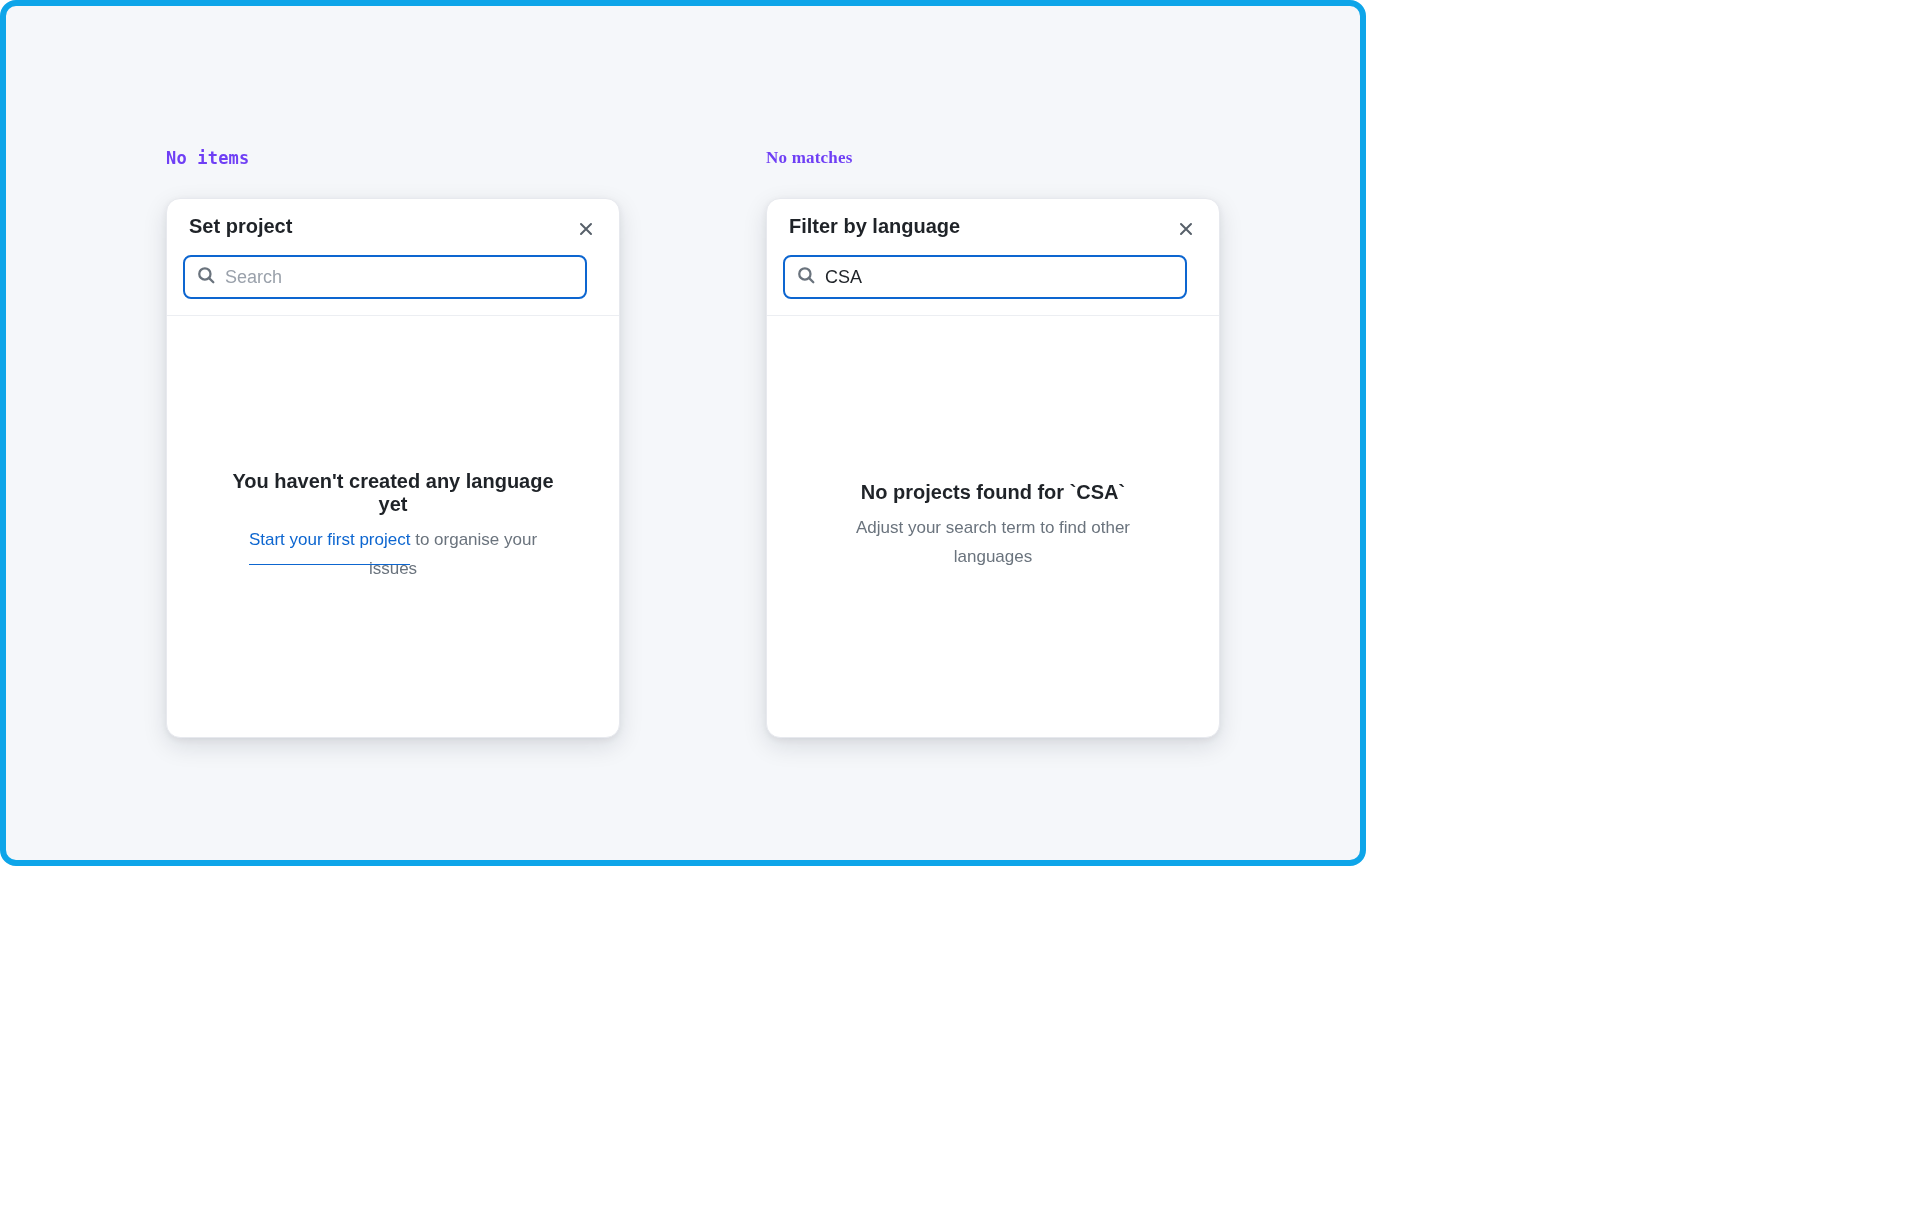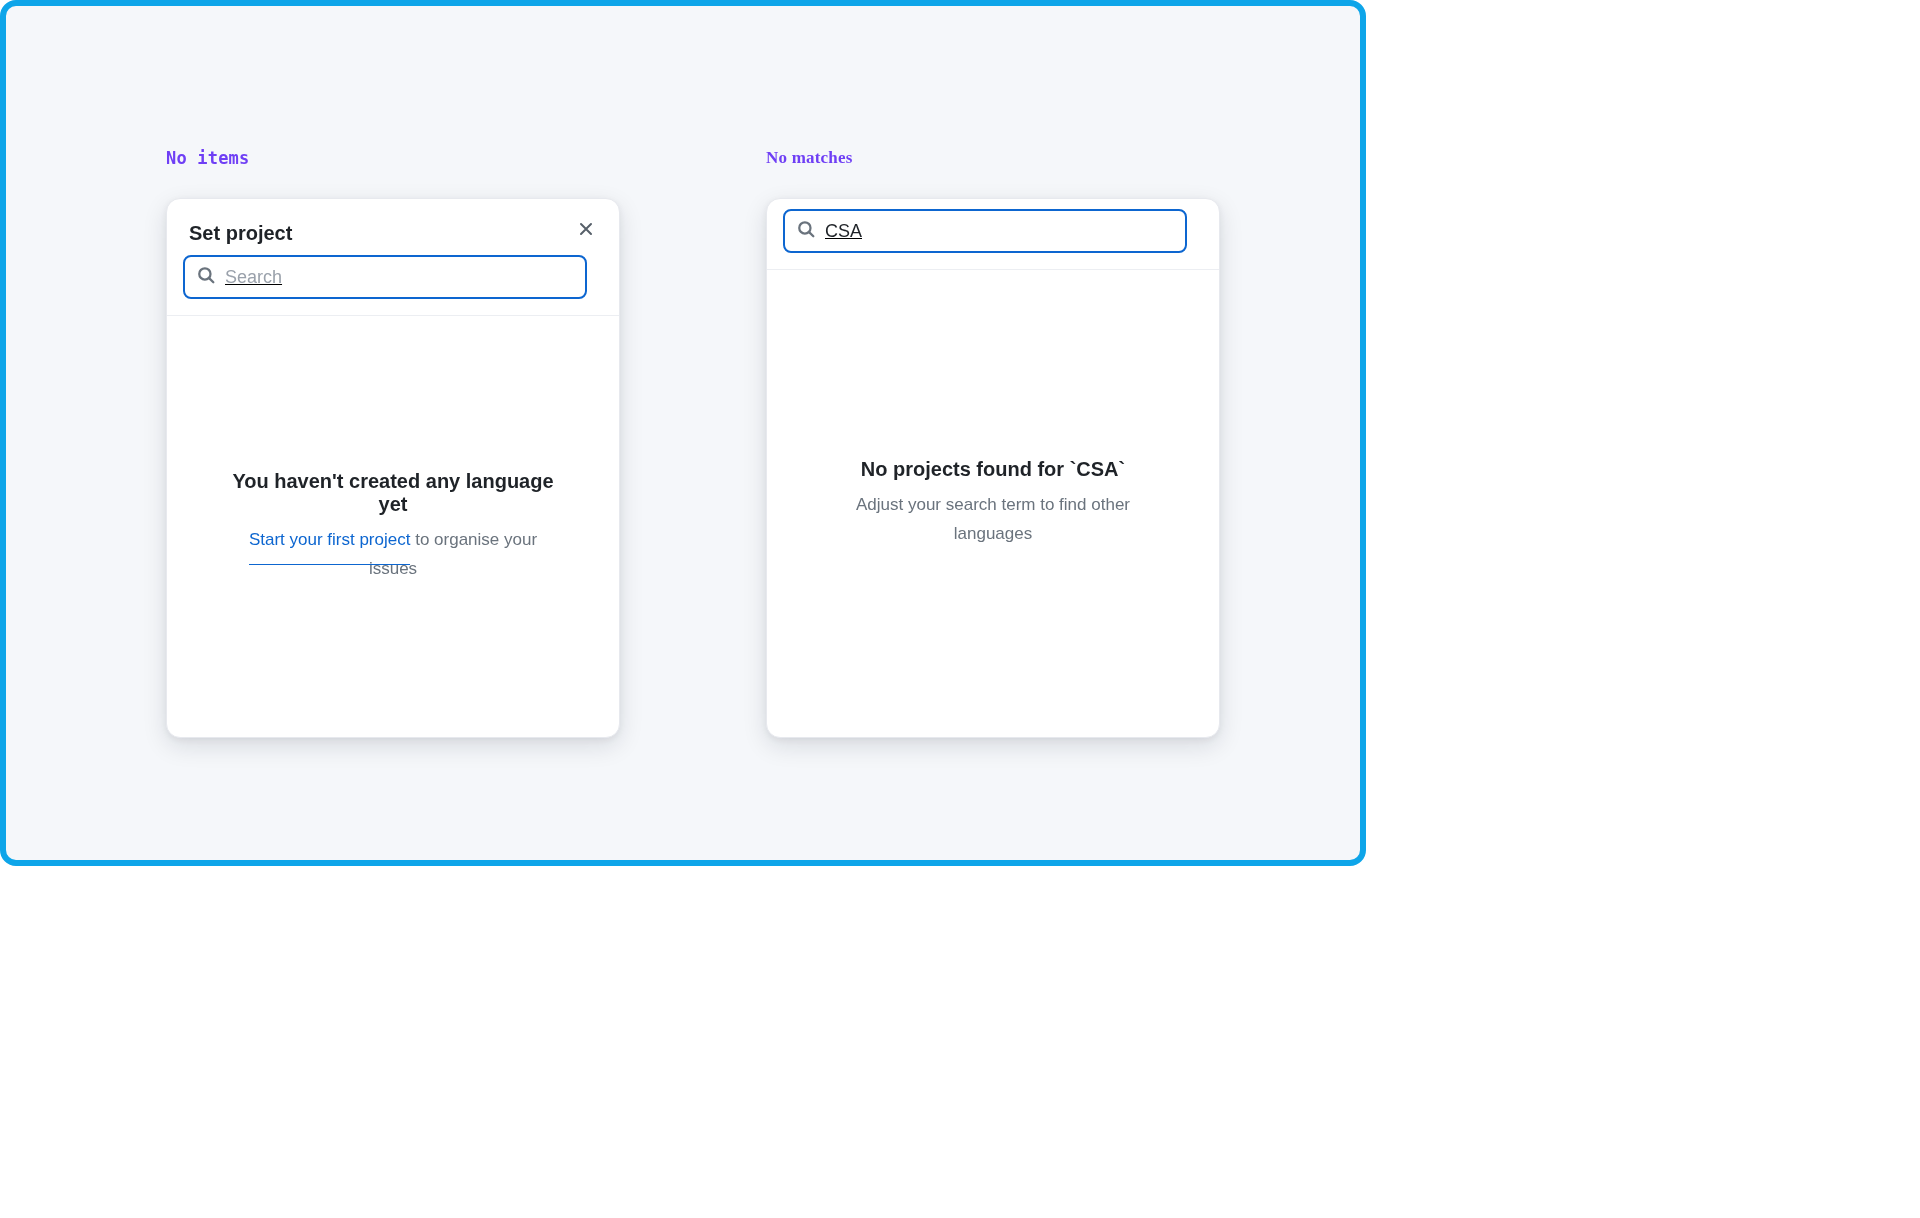--- a/index.html
+++ b/index.html
@@ -41,42 +41,41 @@
     overflow: hidden;
     display: flex;
     flex-direction: column;
   }
   .panel-left  { left: 160px; top: 192px; }
   .panel-right { left: 760px; top: 192px; }
 
   .panel-header {
     padding: 16px 18px 0 22px;
     display: flex;
-    align-items: flex-end;
+    align-items: flex-start;
     justify-content: space-between;
   }
   .panel-title {
     font-size: 20px;
     font-weight: 600;
     color: #1f2328;
   }
   .close-btn {
     width: 30px; height: 30px;
     display: flex; align-items: center; justify-content: center;
     border: none; background: transparent;
     border-radius: 6px;
     cursor: pointer;
     color: #57606a;
   }
   .close-btn svg { width: 16px; height: 16px; }
 
   .search-wrap {
     padding: 10px 32px 16px 16px;
     border-bottom: 1px solid #eceef2;
-    text-decoration: underline;
   }
   .search-field {
     display: flex;
     align-items: center;
     gap: 10px;
     height: 44px;
     padding: 0 12px;
     border: 2px solid #0d66d0;
     border-radius: 8px;
     background: #ffffff;
@@ -163,20 +162,30 @@
       <div class="empty">
         <div class="empty-title">You haven't created any language yet</div>
         <div class="empty-sub">
           <a href="#">Start your first project</a><span> to organise your issues</span>
         </div>
       </div>
     </div>
   </div>
 
   <div class="panel panel-right">
+    <div class="panel-header">
+      <div class="panel-title">Filter by language</div>
+      <button class="close-btn" aria-label="Close">
+        <span>
+          <svg viewBox="0 0 16 16" fill="none" stroke="currentColor" stroke-width="2" stroke-linecap="round">
+            <path d="M3 3l10 10M13 3L3 13"></path>
+          </svg>
+        </span>
+      </button>
+    </div>
 
     <div class="search-wrap">
       <div class="search-field">
         <span>
           <svg viewBox="0 0 16 16" fill="none" stroke="currentColor" stroke-width="2" stroke-linecap="round">
             <circle cx="7" cy="7" r="5"></circle>
             <path d="M11 11l3.5 3.5"></path>
           </svg>
         </span>
         <input class="search-input" id="right-search" type="text" value="CSA" style="">

